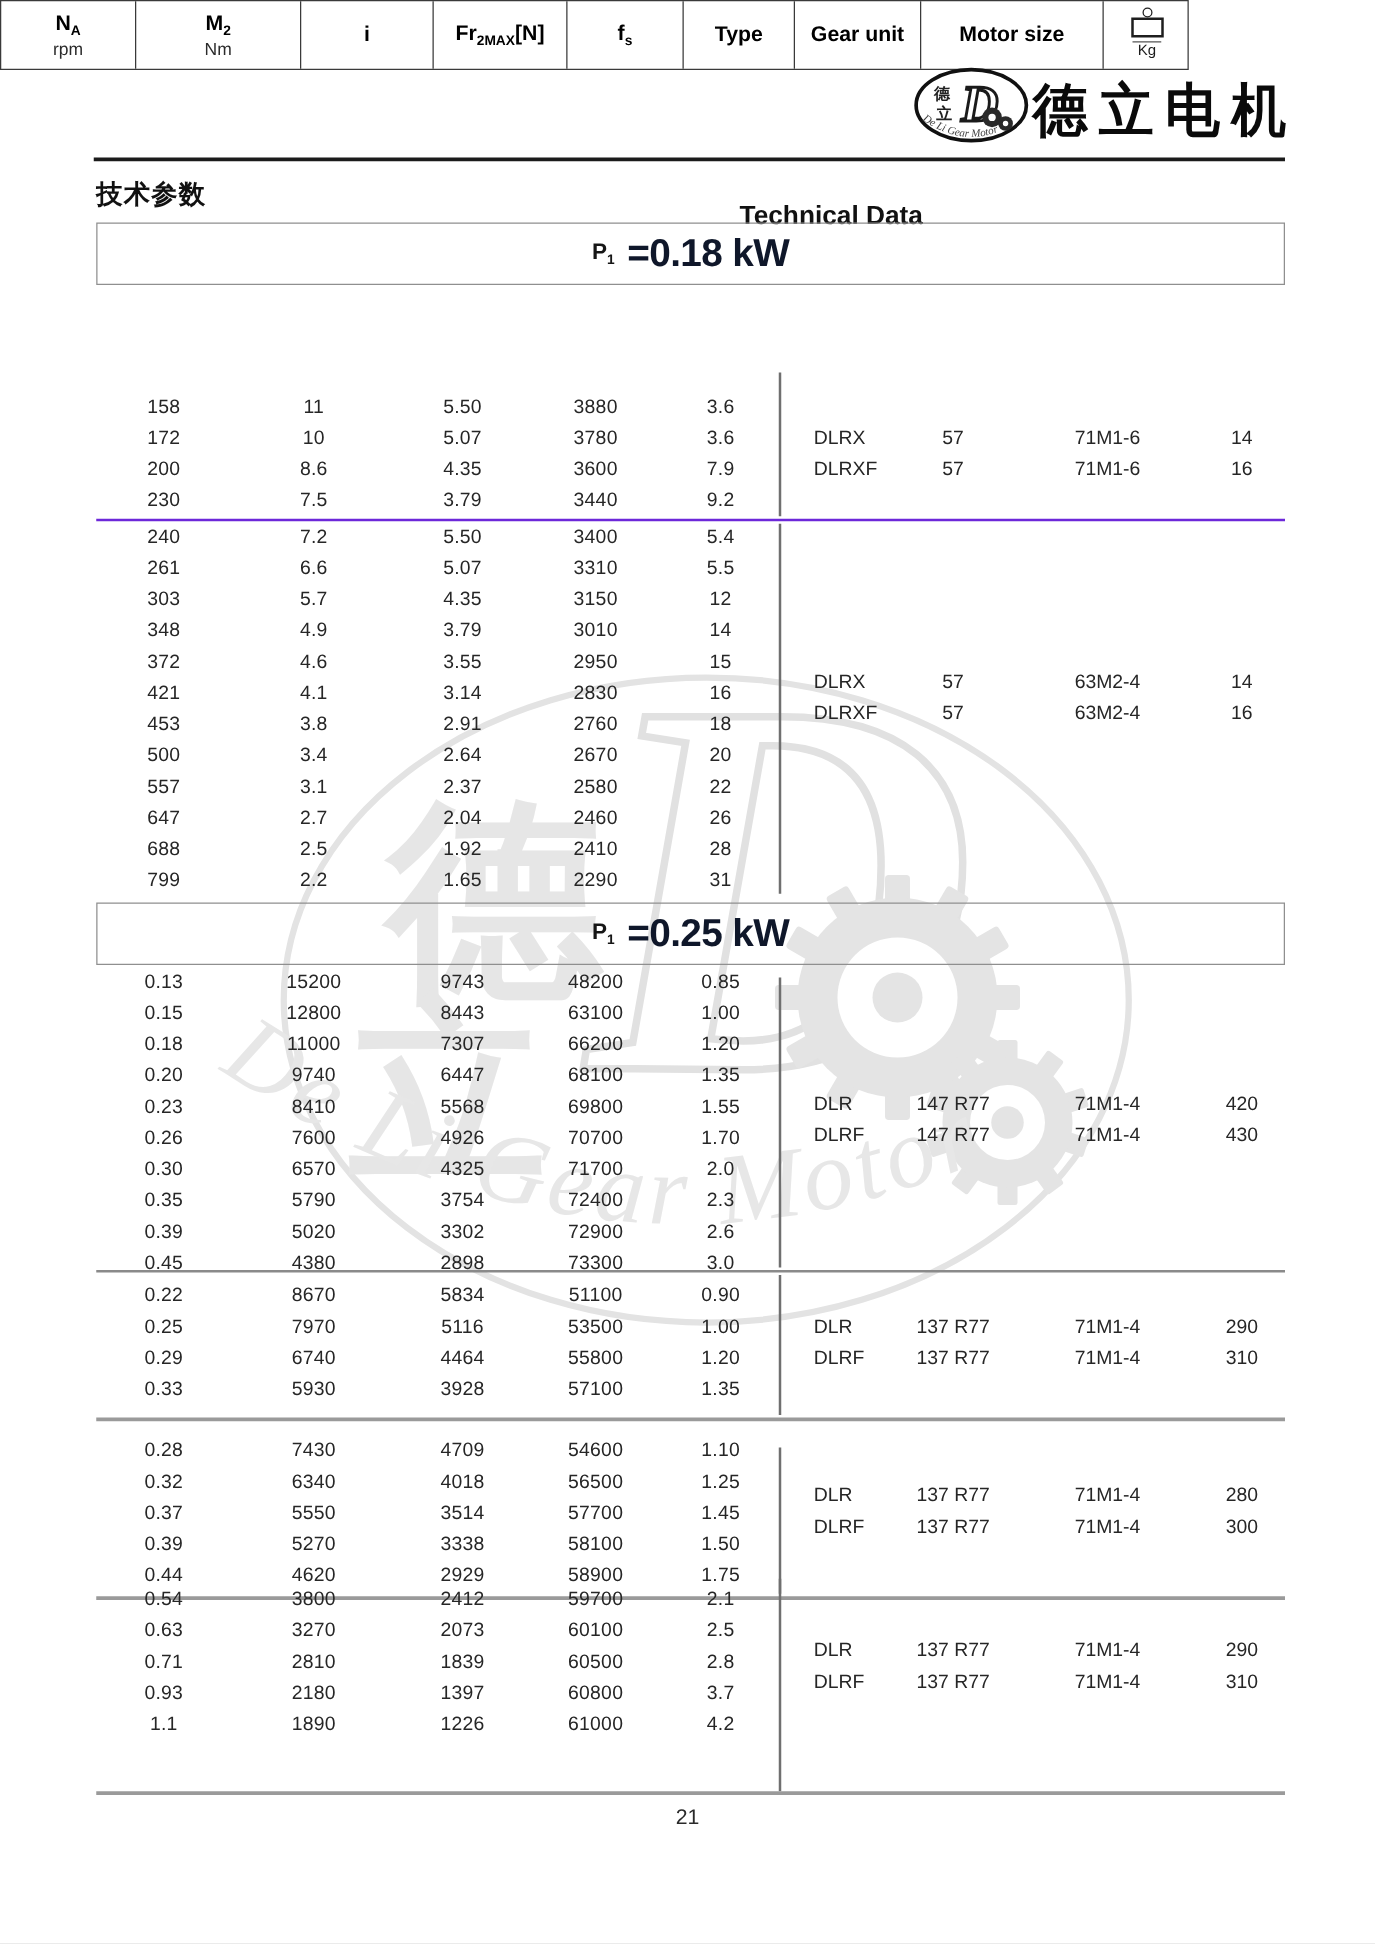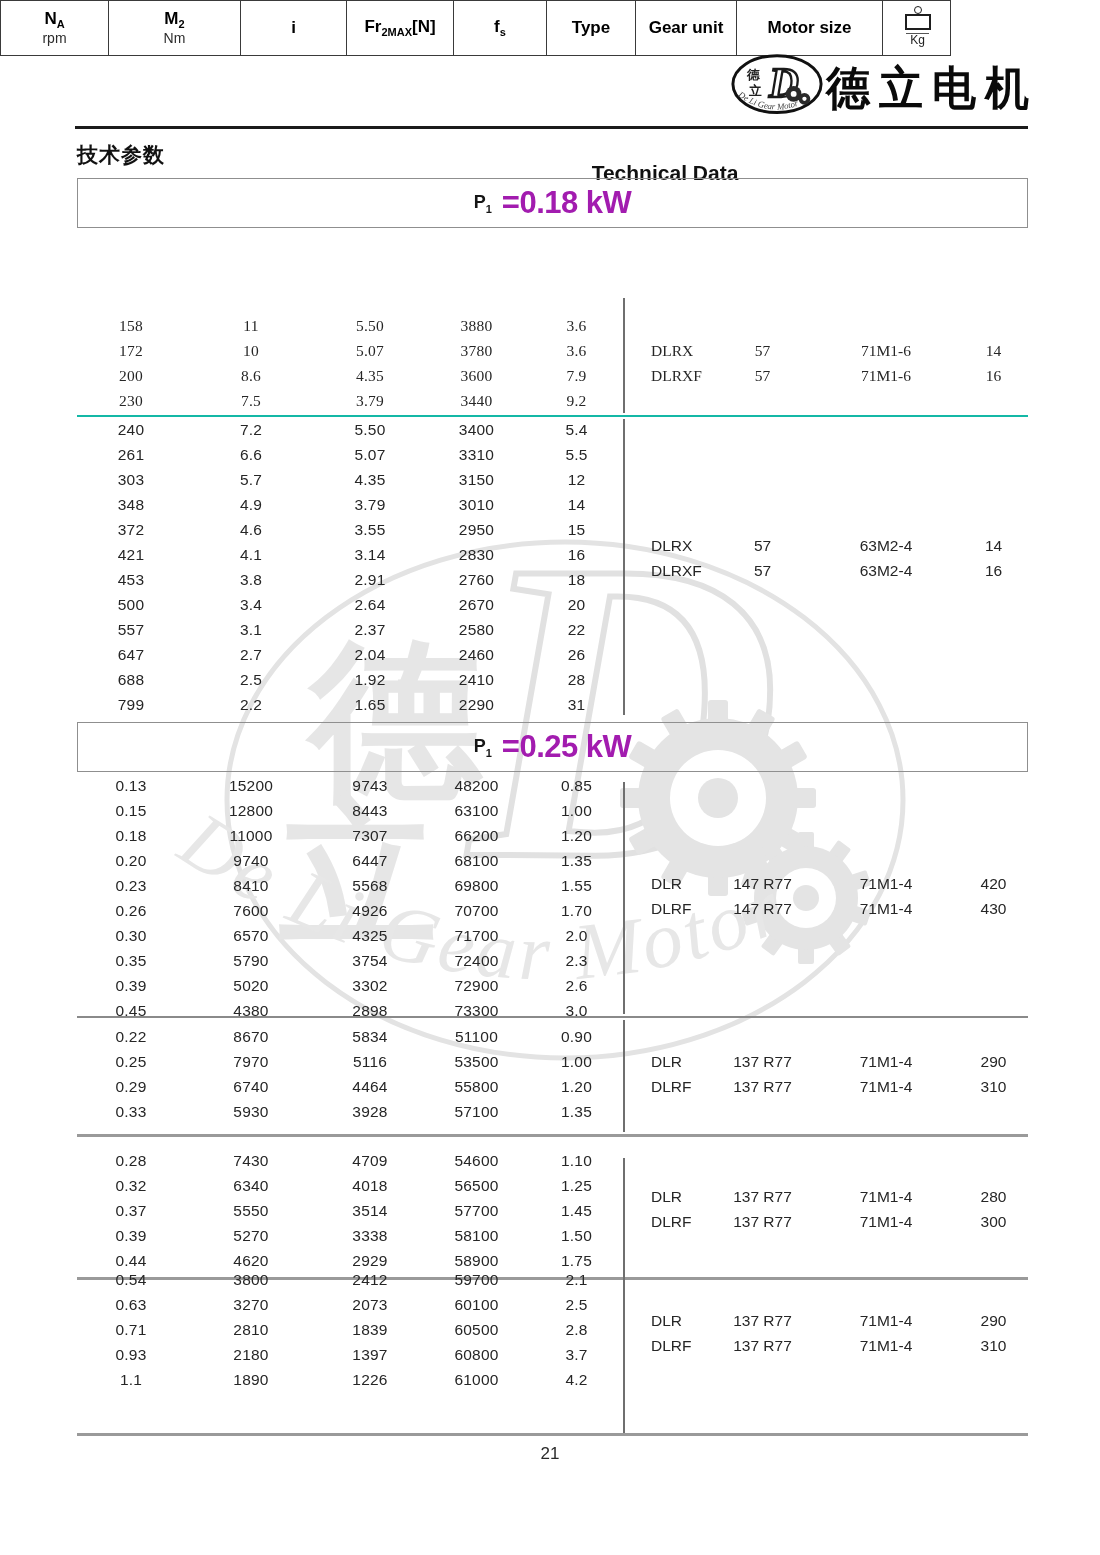--- a/index.html
+++ b/index.html
@@ -21,21 +21,21 @@
   #top-rule{left:75px;top:126px;width:953px;height:3px;background:#1b1b1b;z-index:2;}
   #section-title-cn{left:77px;top:141px;font-size:21px;font-weight:700;color:#111;z-index:2;letter-spacing:1px;}
   #section-title-en{left:520px;top:142px;width:290px;text-align:center;font-size:21px;font-weight:700;color:#111;z-index:2;margin-top:19px;}
   
   .title-box{
     left:77px;width:951px;height:50px;border:1.5px solid #8f8f8f;box-sizing:border-box;
     display:flex;align-items:center;justify-content:center;z-index:2;background:transparent;gap:10px;
   }
   .tb-prefix{font-size:18px;font-weight:700;color:#161616;}
   .tb-prefix sub{font-size:11px;}
-  .tb-value{font-size:31px;font-weight:700;color:#a21caf;letter-spacing:-0.5px;}
+  .tb-value{font-size:31px;font-weight:700;color:#0f172a;letter-spacing:-0.5px;}
   
   #header-row{
     left:77px;top:236px;width:951px;height:56px;box-sizing:border-box;
     display:grid;grid-template-columns:108px 132px 106px 107px 93px 89px 101px 146px 69px;
     border:1.5px solid #3a3a3a;z-index:2;background:transparent;
   }
   .hcell{
     border-right:1.2px solid #3a3a3a;display:flex;flex-direction:column;
     align-items:center;justify-content:center;line-height:1.12;box-sizing:border-box;
   }
@@ -176,21 +176,21 @@
     </div>
     <div class="hcell">
       <div class="hmain"><span>Motor size</span></div>
     </div>
     <div class="hcell">
       <div class="weight-icon"></div>
       <div class="kg-label">Kg</div>
     </div>
   </div>
 
-  <div class="block" style="top:296px;height:121px;--loff:8px;--roff:8px;border-bottom:2px solid #14b8a6;font-family:Liberation Serif, serif;">
+  <div class="block" style="top:296px;height:121px;--loff:8px;--roff:8px;border-bottom:2px solid #6d28d9;">
       <div class="leftrows">
         <div class="drow">
           <span class="dcell">158</span>
           <span class="dcell">11</span>
           <span class="dcell">5.50</span>
           <span class="dcell">3880</span>
           <span class="dcell">3.6</span>
         </div>
         <div class="drow">
           <span class="dcell">172</span>

